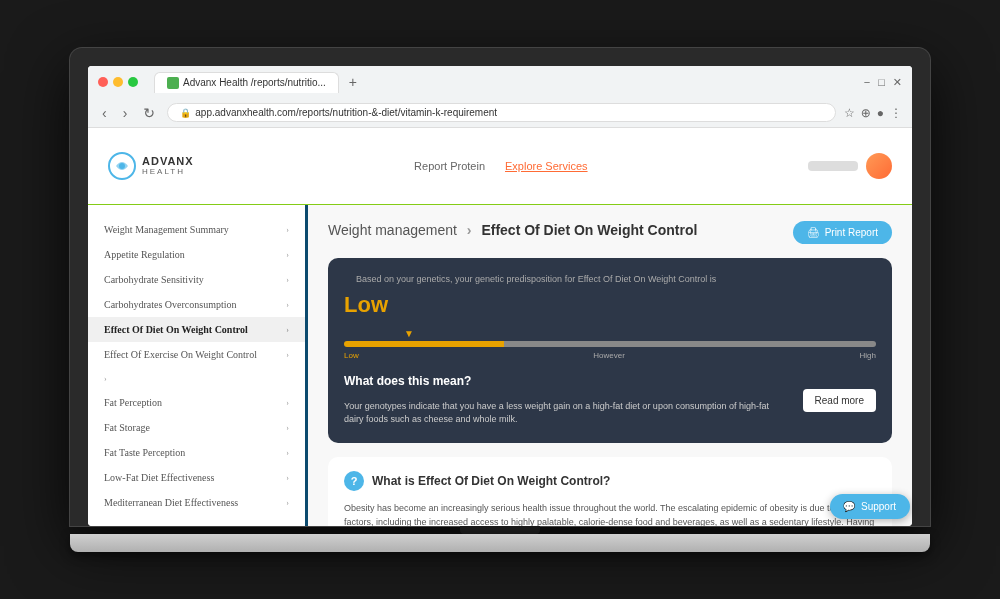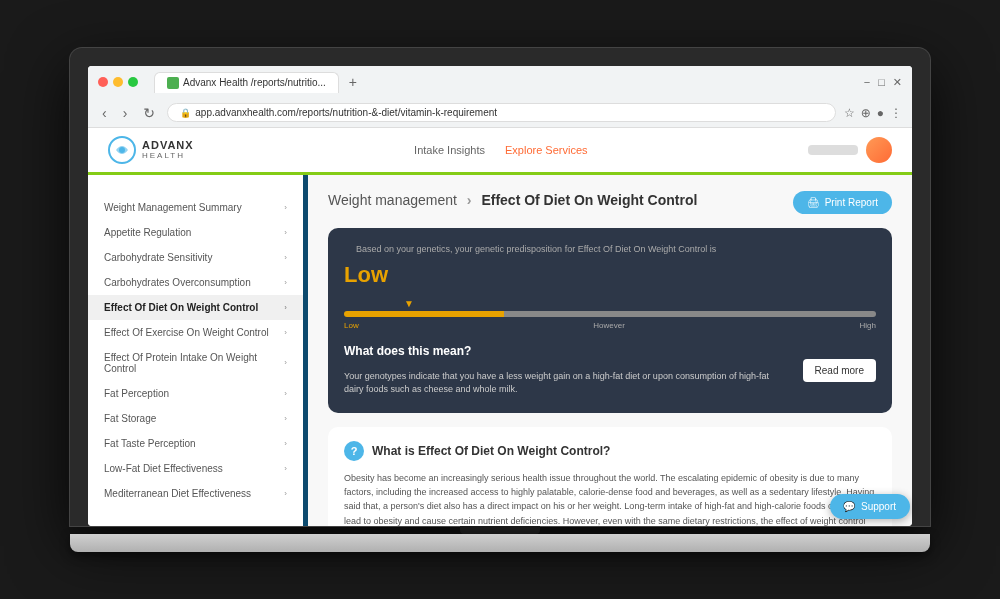--- a/index.html
+++ b/index.html
@@ -157,22 +157,22 @@
     .app-layout {
       display: flex;
       flex-direction: column;
       height: 420px;
       overflow: hidden;
     }
 
     
     .app-header {
       background: #fff;
-      border-bottom: 3px solid #84cc16;
-      padding: 8px 20px;
+      border-bottom: 1px solid #84cc16;
+      padding: 24px 20px;
       display: flex;
       align-items: center;
       justify-content: space-between;
       flex-shrink: 0;
     }
 
     .logo-area {
       display: flex;
       align-items: center;
       gap: 6px;
@@ -204,20 +204,21 @@
     }
 
     .nav-link {
       font-size: 11px;
       color: #666;
       text-decoration: none;
     }
 
     .nav-link.active {
       color: #ff6b35;
+      text-decoration: underline;
     }
 
     .header-user {
       display: flex;
       align-items: center;
       gap: 8px;
     }
 
     .user-name-blurred {
       width: 50px;
@@ -238,24 +239,25 @@
     .main-content {
       display: flex;
       flex: 1;
       overflow: hidden;
     }
 
     
     .sidebar {
       width: 220px;
       background: #fff;
-      border-right: 5px solid #0c4a6e;
+      border-right: 3px solid #0c4a6e;
       overflow-y: auto;
       flex-shrink: 0;
-      padding: 20px 0;
+      padding: 12px 0;
+      font-family: Liberation Serif, serif;
     }
 
     .sidebar-item {
       display: flex;
       align-items: center;
       justify-content: space-between;
       padding: 7px 16px;
       font-size: 10px;
       color: #555;
       cursor: pointer;
@@ -525,21 +527,21 @@
               <circle cx="14" cy="14" r="13" fill="none" stroke="#4db6e8" stroke-width="2"></circle>
               <path d="M8 14 Q14 6 20 14 Q14 22 8 14" fill="#4db6e8" opacity="0.6"></path>
               <circle cx="14" cy="14" r="3" fill="#4db6e8"></circle>
             </svg>
             <div>
               <div class="logo-text">ADVANX</div>
               <span class="logo-sub">HEALTH</span>
             </div>
           </div>
           <div class="header-nav">
-            <a class="nav-link">Intake Insights</a>
+            <a class="nav-link">Report Protein</a>
             <a class="nav-link active">Explore Services</a>
           </div>
           <div class="header-user">
             <div class="user-name-blurred"></div>
             <div class="user-avatar"></div>
           </div>
         </div>
 
         <div class="main-content">
 
@@ -562,21 +564,20 @@
             </div>
             <div class="sidebar-item active">
               <span>Effect Of Diet On Weight Control</span>
               <span class="sidebar-chevron">›</span>
             </div>
             <div class="sidebar-item">
               <span>Effect Of Exercise On Weight Control</span>
               <span class="sidebar-chevron">›</span>
             </div>
             <div class="sidebar-item">
-              <span>Effect Of Protein Intake On Weight Control</span>
               <span class="sidebar-chevron">›</span>
             </div>
             <div class="sidebar-item">
               <span>Fat Perception</span>
               <span class="sidebar-chevron">›</span>
             </div>
             <div class="sidebar-item">
               <span>Fat Storage</span>
               <span class="sidebar-chevron">›</span>
             </div>

